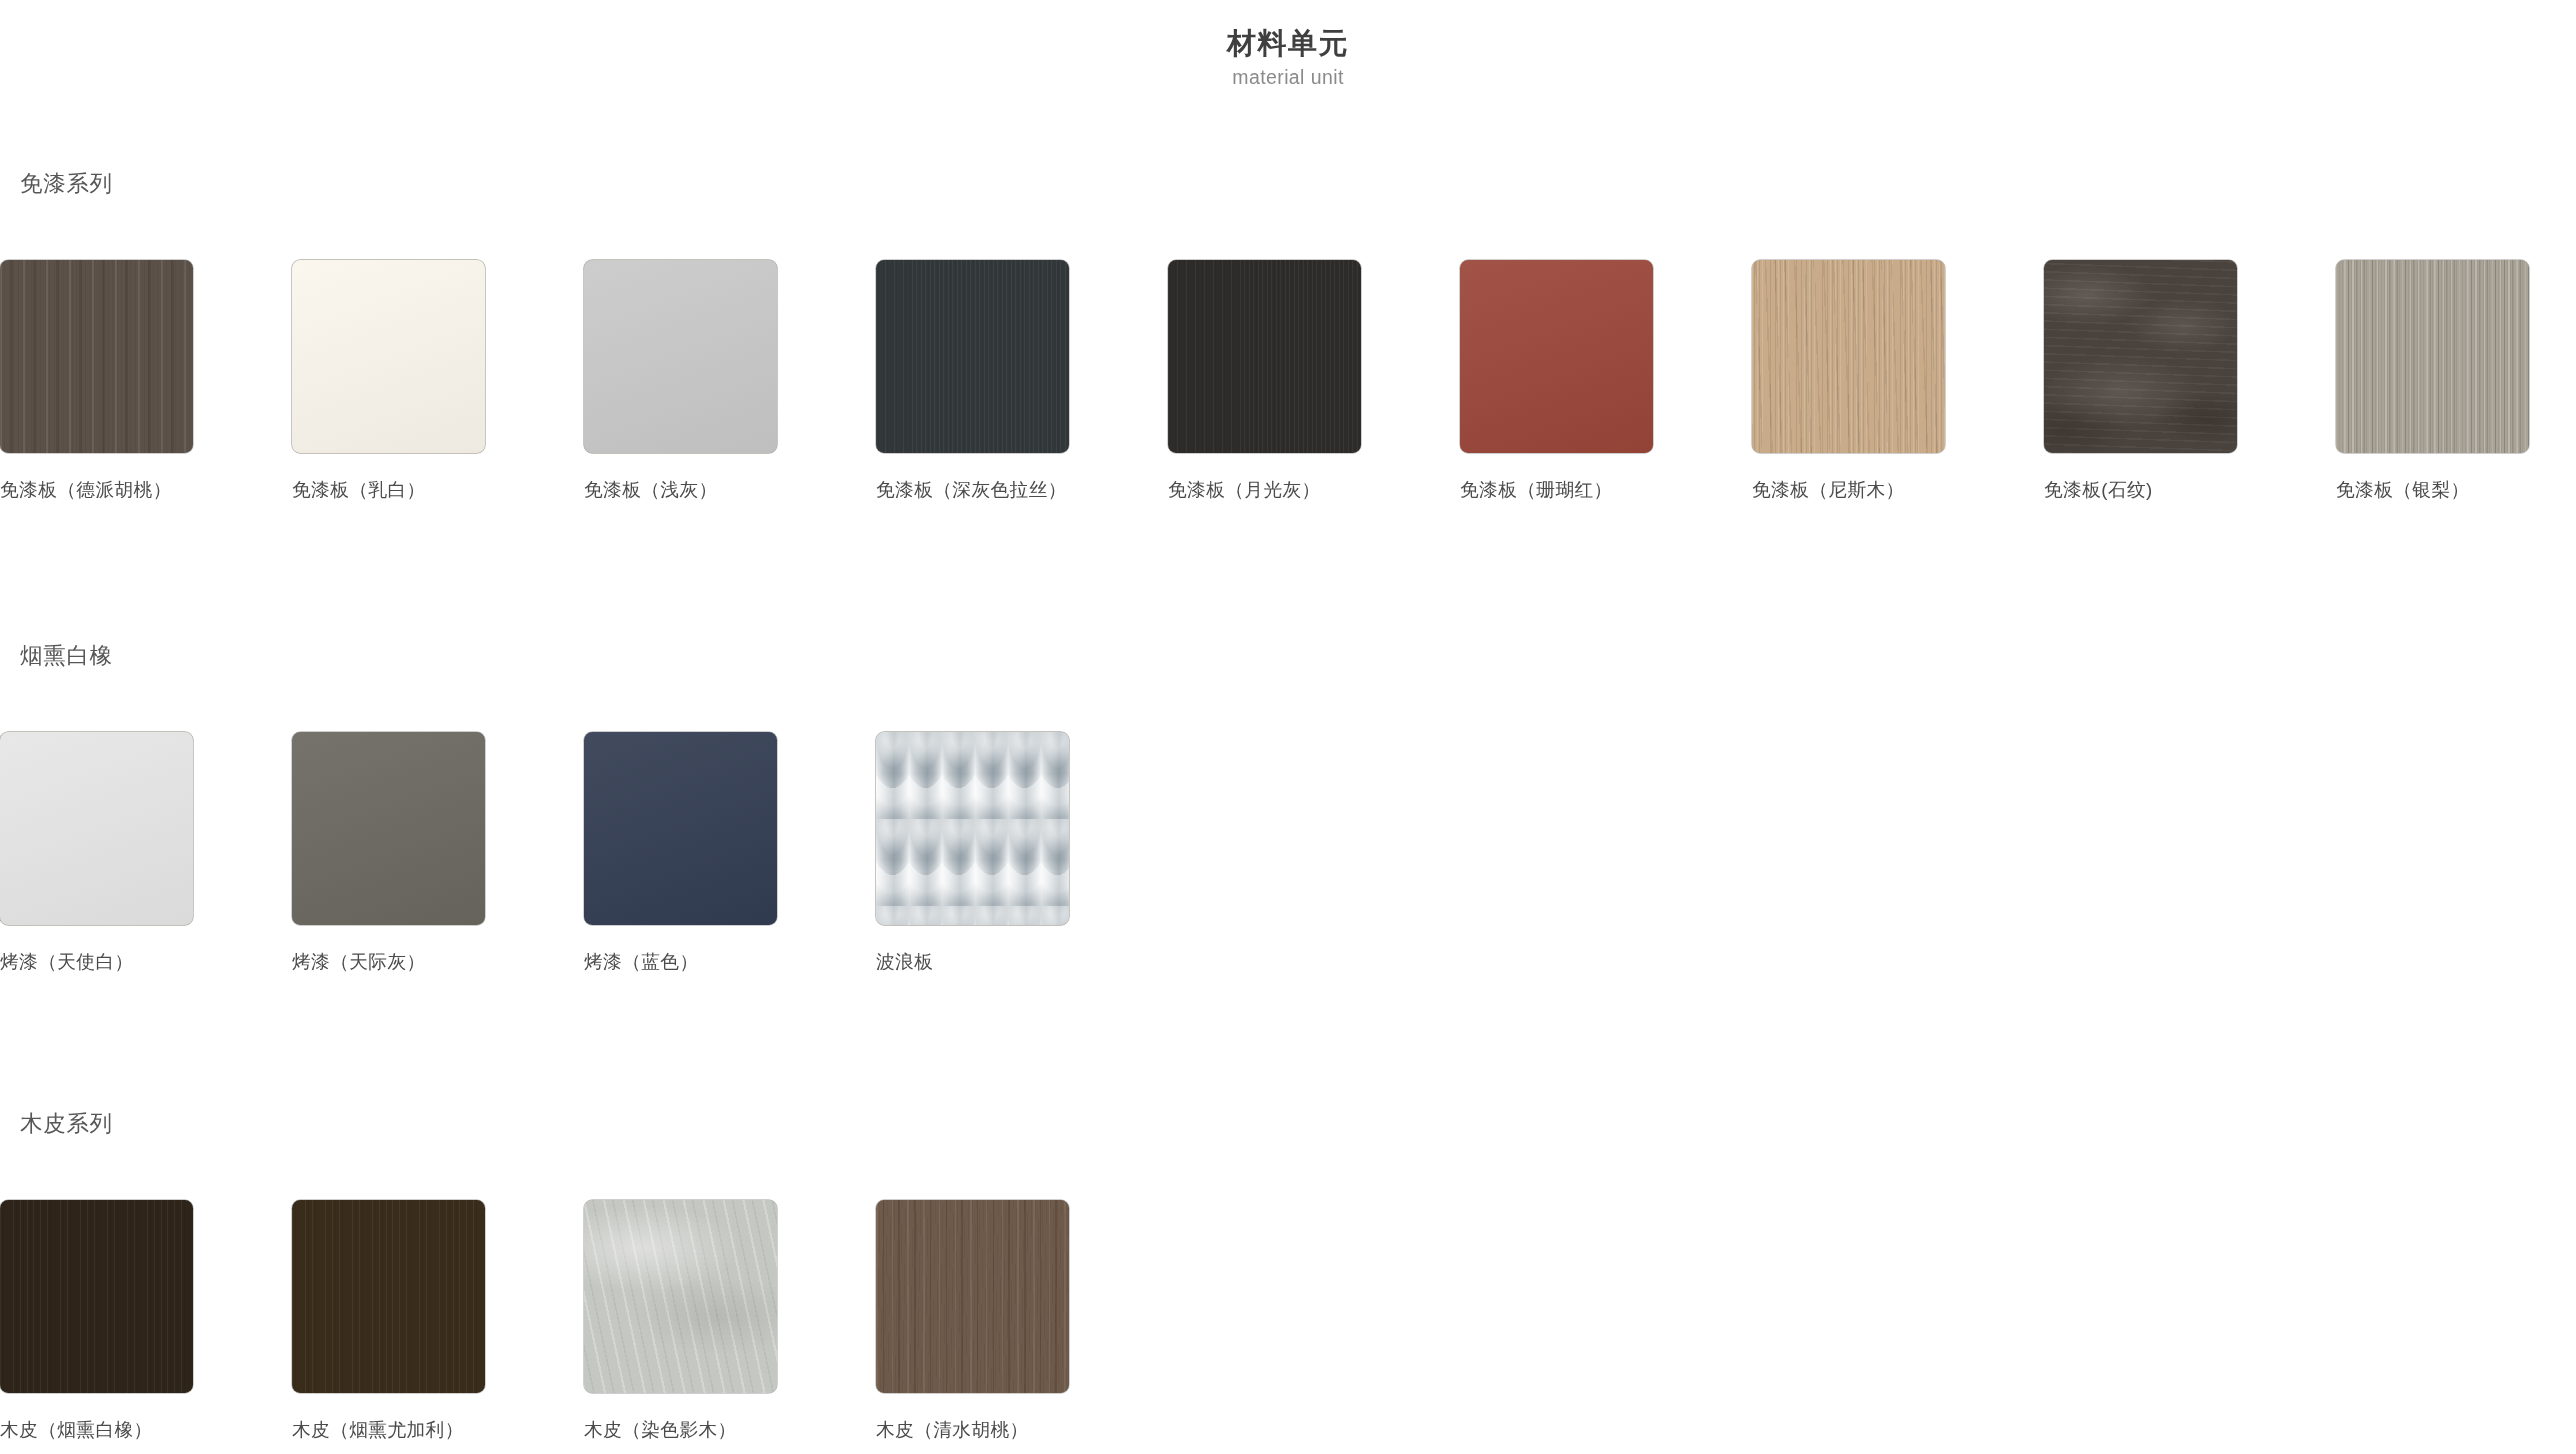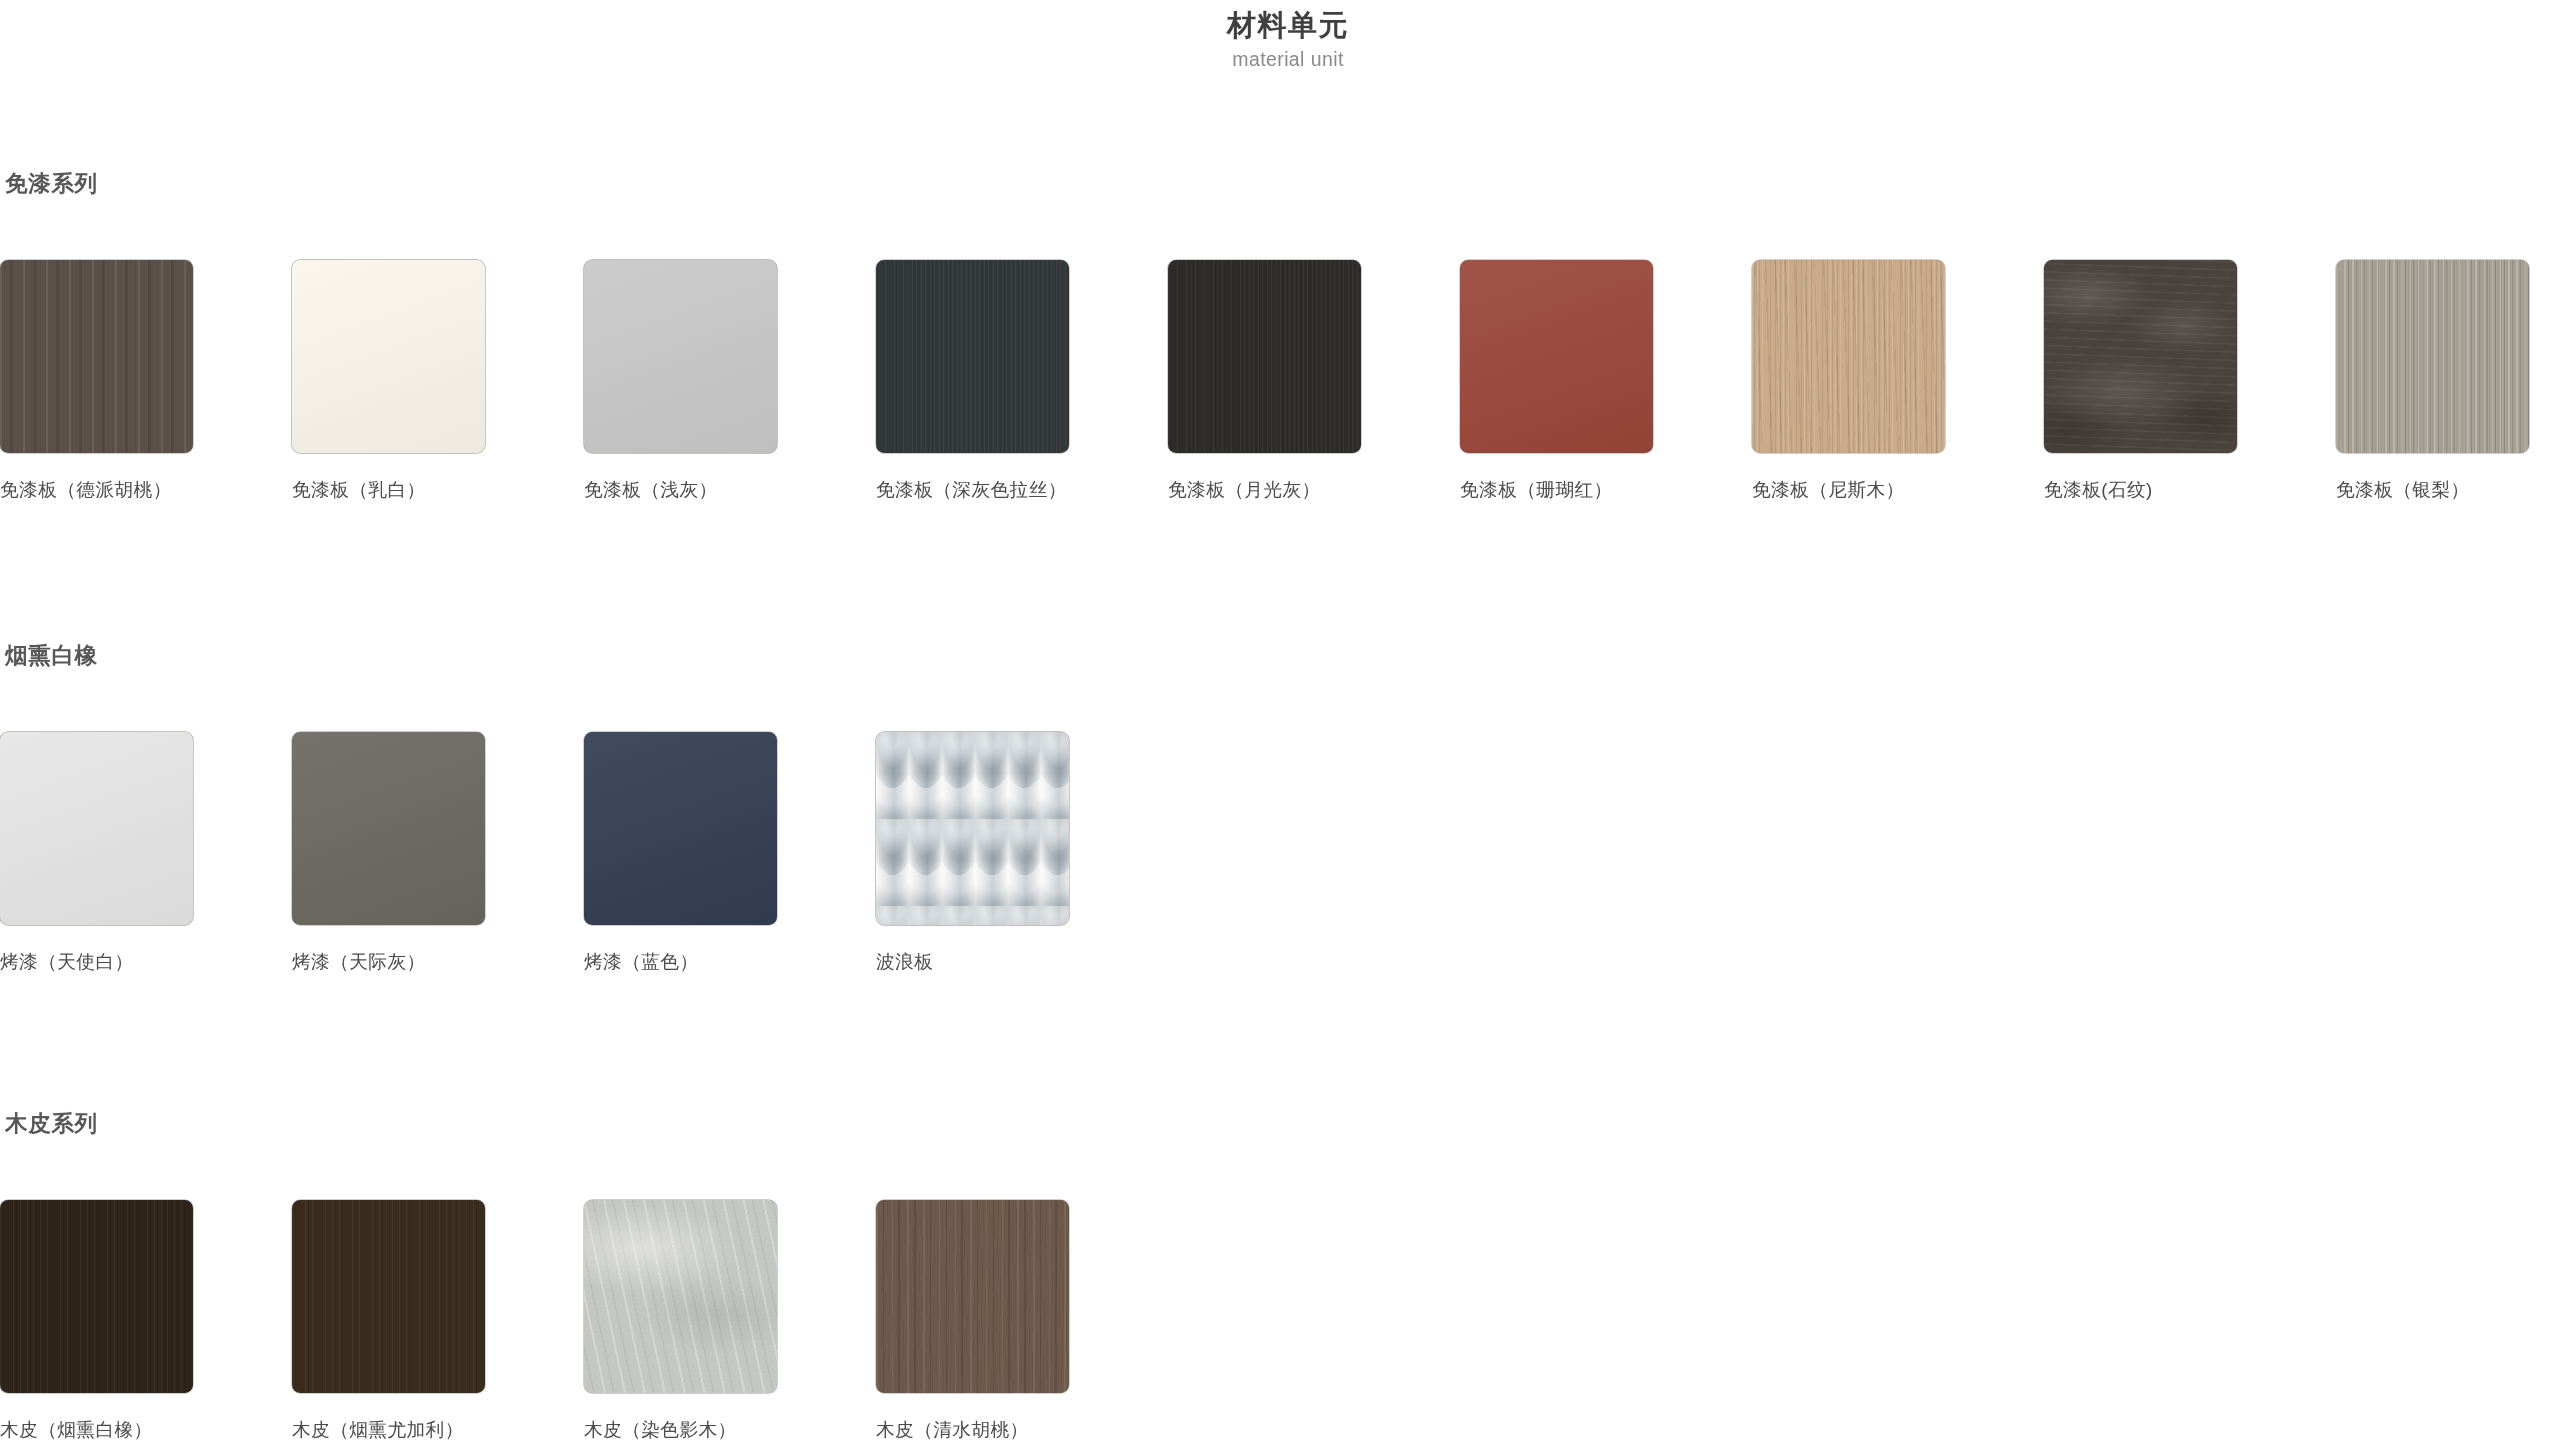--- a/index.html
+++ b/index.html
@@ -13,21 +13,21 @@
     font-family: "Liberation Sans", "DejaVu Sans", sans-serif;
     color: #4a4a4a;
     overflow: hidden;
     position: relative;
   }
 
   
   .page-header {
     width: 100%;
     text-align: center;
-    padding-top: 7px;
+    padding-top: 25px;
   }
   .page-title {
     font-size: 29px;
     font-weight: 700;
     color: #3f3f3f;
     letter-spacing: 1.5px;
     line-height: 1.25;
   }
   .page-subtitle {
     font-size: 19.5px;
@@ -39,24 +39,24 @@
 
   
   .board {
     padding: 0 0 0 0;
   }
   .section {
     margin-top: 0;
   }
   .section-title {
     font-size: 22.5px;
-    font-weight: 700;
+    font-weight: 400;
     color: #575757;
     letter-spacing: 0.7px;
-    padding-left: 5px;
+    padding-left: 20px;
   }
   .swatch-row {
     display: flex;
     flex-direction: row;
     align-items: flex-start;
     flex-wrap: nowrap;
   }
   .swatch-cell {
     width: 221px;
     margin-right: 71px;

